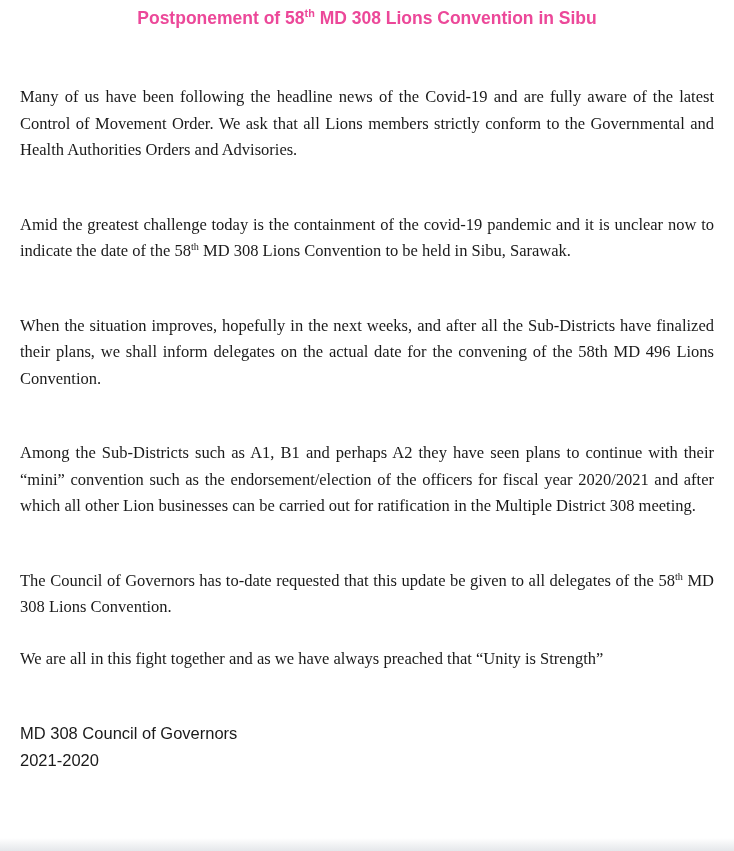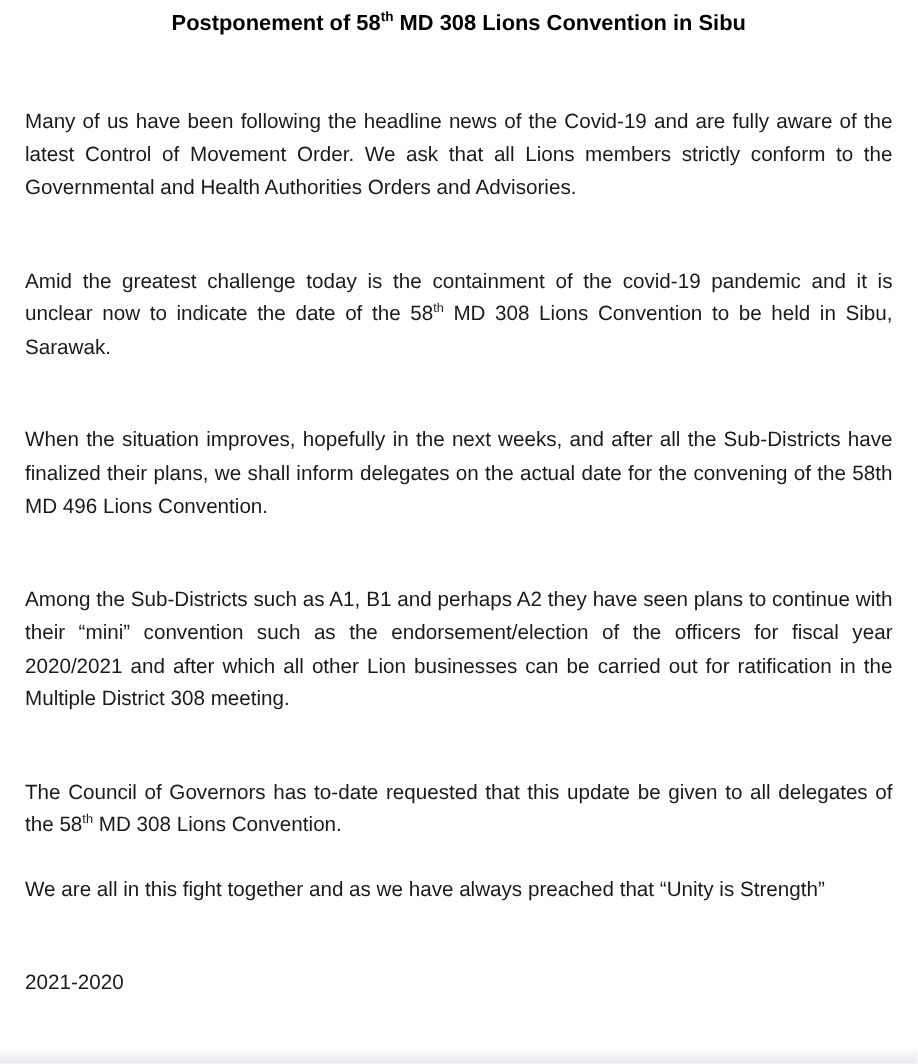--- a/index.html
+++ b/index.html
@@ -17,27 +17,28 @@
   }
   .page {
     padding: 6px 20px 0 20px;
   }
   .title {
     font-size: 17.5px;
     font-weight: bold;
     text-align: center;
     margin: 0 0 54px 0;
     line-height: 24px;
-    color: #000000;
+    color: #ec4899;
   }
   .para {
     font-size: 16.5px;
     line-height: 26.5px;
     text-align: justify;
     margin: 0 0 48px 0;
+    font-family: Liberation Serif, serif;
   }
   .para.tight {
     margin-bottom: 10px;
   }
   sup {
     font-size: 0.62em;
     line-height: 0;
     vertical-align: super;
   }
   .line {
@@ -75,18 +76,19 @@
 
   <p class="para">Among the Sub-Districts such as A1, B1 and perhaps A2 they have seen plans to continue with their “mini” convention such as the endorsement/election of the officers for fiscal year 2020/2021 and after which all other Lion businesses can be carried out for ratification in the Multiple District 308 meeting.</p>
 
   <p class="para tight"><span>The Council of Governors has to-date requested that this update be given to all delegates of the 58</span><sup>th</sup><span> MD 308 Lions Convention.</span></p>
 
   <p class="para">
       <span class="line">We are all in this fight together and as we have always preached that “Unity is Strength”</span>
     </p>
 
   <div class="signature">
+    <div>MD 308 Council of Governors</div>
     <div>2021-2020</div>
   </div>
 
 </div>
 
 <div class="bottom-shade"></div>
 
 </body></html>

